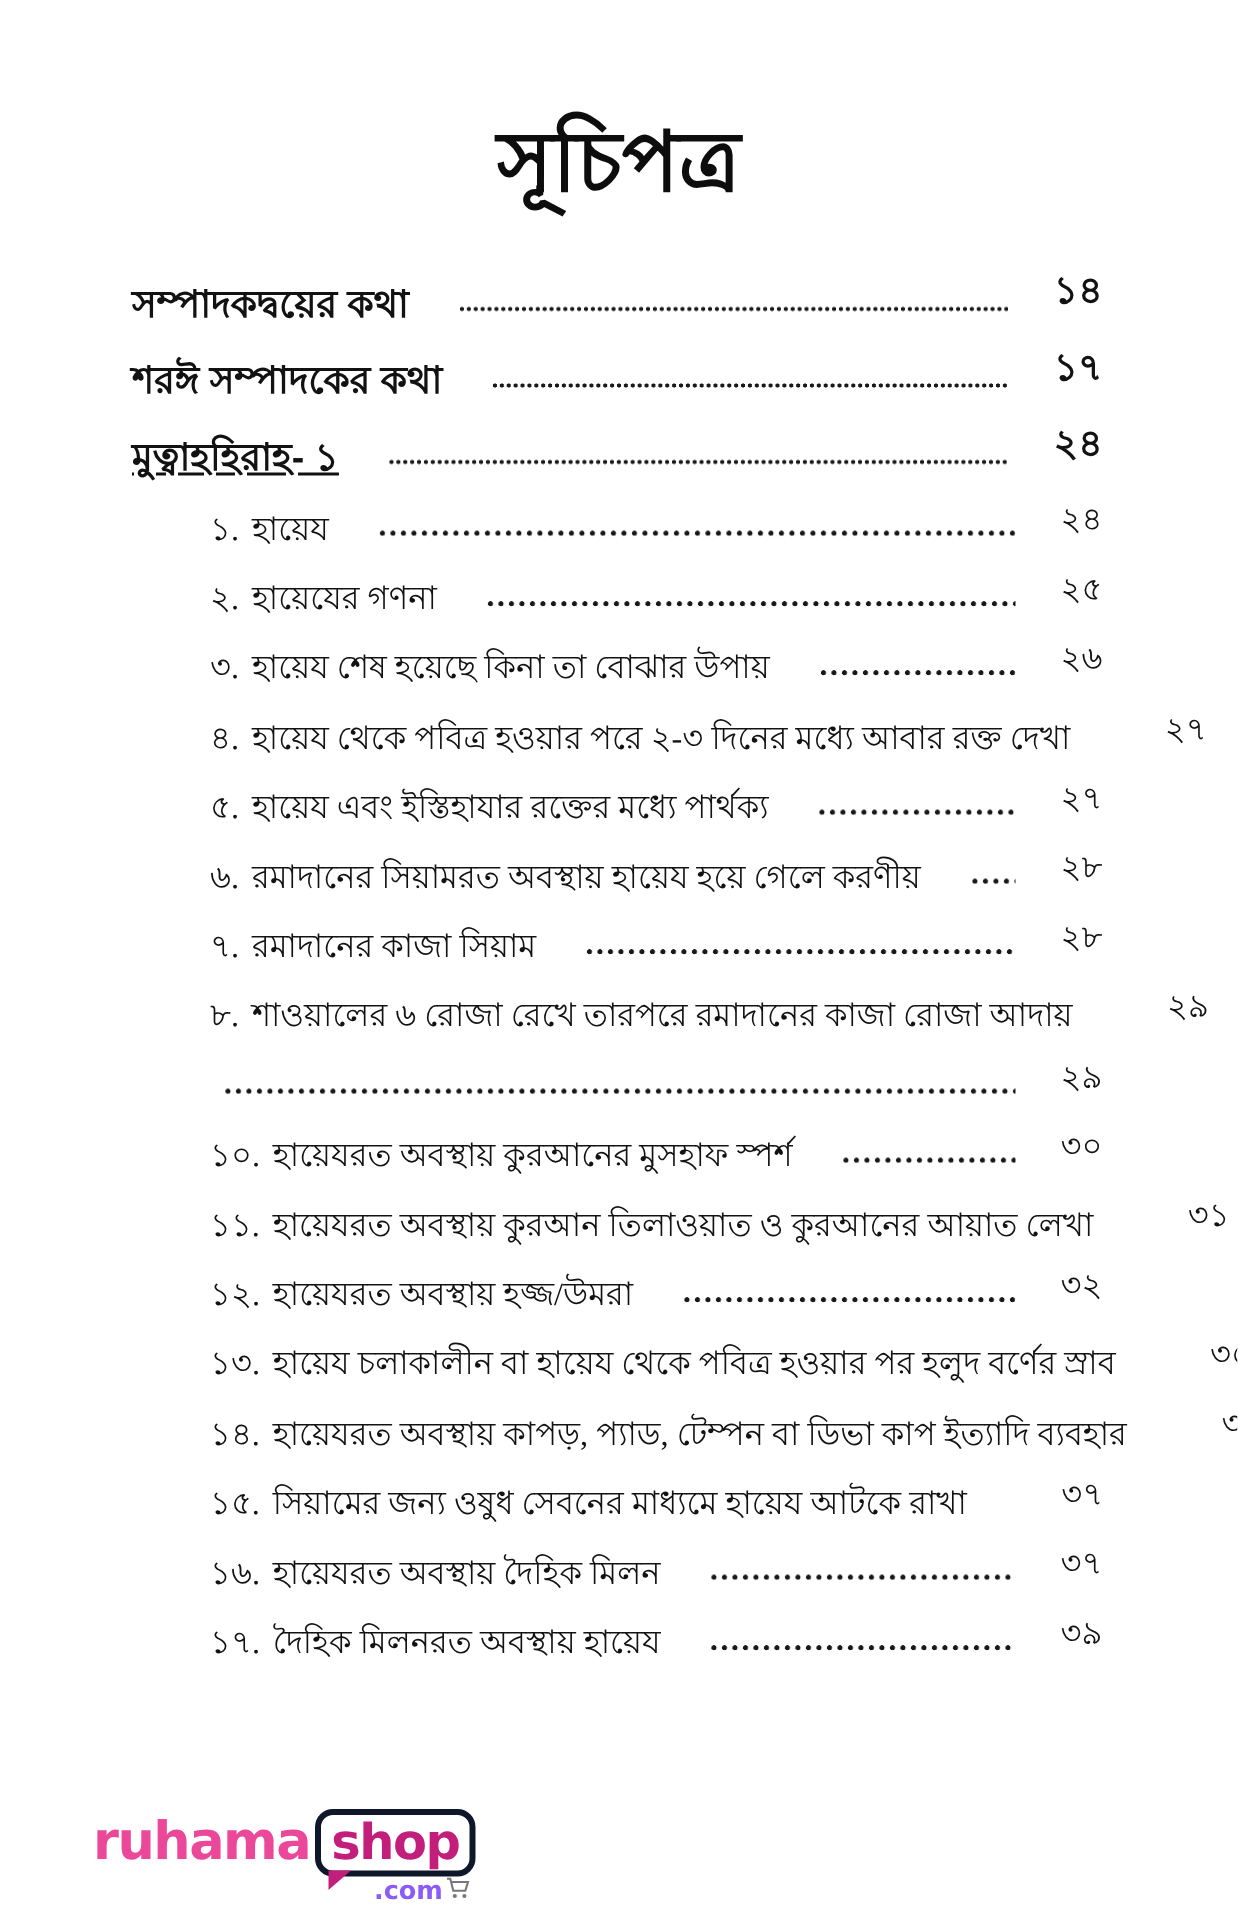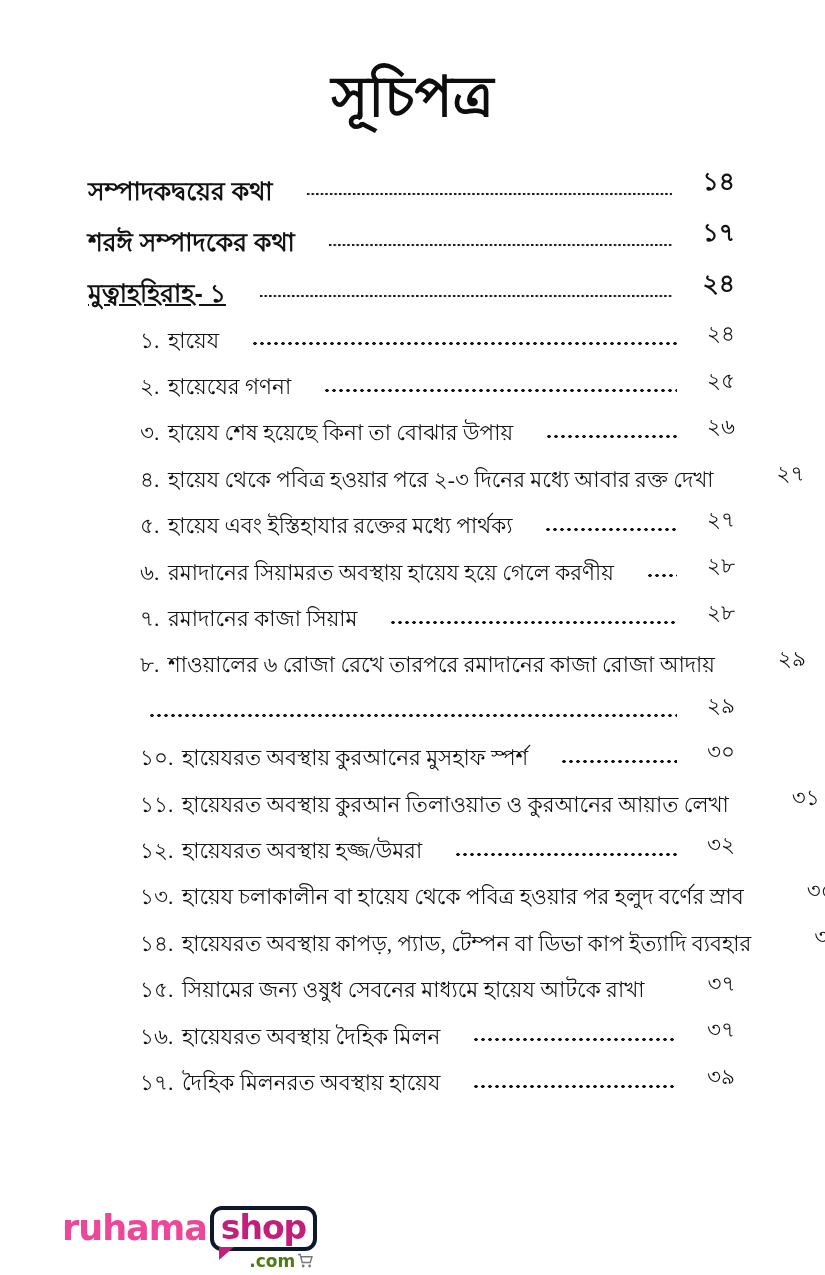--- a/index.html
+++ b/index.html
@@ -1,21 +1,21 @@
 <!DOCTYPE html>
 <html><head>
 <meta charset="utf-8">
 <style>
   html,body{margin:0;padding:0;background:#ffffff;}
   .page{
     width:825px;height:1275px;background:#ffffff;position:relative;overflow:hidden;
     font-family:"Liberation Serif","DejaVu Serif",serif;color:#121212;
   }
   .doc-title{
-    margin:0;padding-top:62px;text-align:center;
+    margin:12px;padding-top:62px;text-align:center;
     font-size:56px;font-weight:600;line-height:1.25;color:#0d0d0d;
   }
   .toc{margin:22px 90px 0 88px;}
   .row{display:flex;align-items:flex-end;}
   .sec{
     height:51px;
     font-family:Liberation Sans, sans-serif;
     font-weight:700;font-size:25px;gap:28px;
   }
   .sec-label{white-space:nowrap;line-height:1.1;}
@@ -45,22 +45,22 @@
     position:relative;margin-left:3px;background:#fff;
     border:4px solid #0f172a;border-radius:12px;padding:1px 7px 3px 7px;
   }
   .logo-shop{color:#c21f7d;font-weight:700;font-size:33px;line-height:1;letter-spacing:-1px;}
   .bubble-tail{
     position:absolute;left:5px;bottom:-13px;width:0;height:0;
     border-style:solid;border-width:13px 15px 0 0;
     border-color:#c21f7d transparent transparent transparent;
   }
   .com-row{
-    position:absolute;right:-2px;top:41px;display:flex;align-items:center;gap:1px;
-    color:#4d7c0f;font-weight:700;font-size:17px;
+    position:absolute;right:-2px;top:41px;display:flex;gap:1px;
+    color:#8b5cf6;font-weight:700;font-size:17px;
   }
   .cart-icon{display:inline-block;margin-left:1px;}
 </style>
 </head>
 <body>
 
 <div class="page">
 
   <h1 class="doc-title">সূচিপত্র</h1>
 

